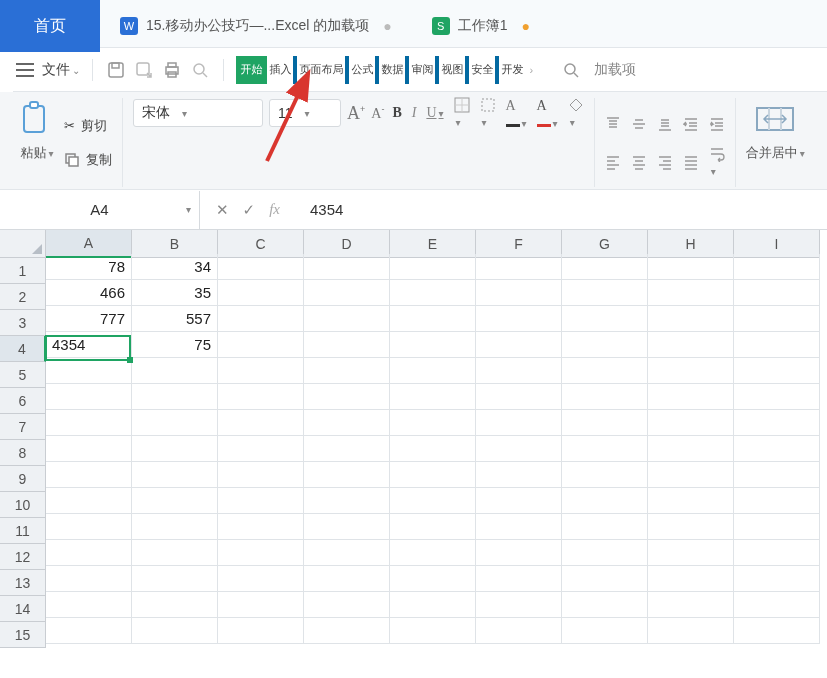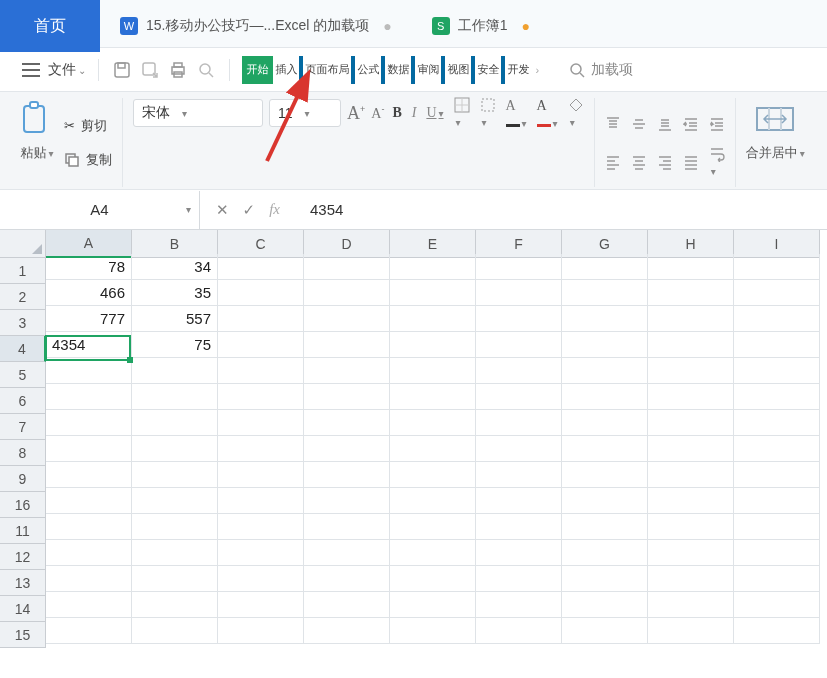--- a/index.html
+++ b/index.html
@@ -7,31 +7,31 @@
   
   .tabstrip{height:48px;display:flex;align-items:flex-start;background:#f7fafc;border-bottom:1px solid #e2e6ea;}
   .tab{height:52px;display:flex;align-items:center;padding:0 20px;gap:8px;color:#555;position:relative;cursor:pointer;}
   .tab.home{background:#2a6fd6;color:#fff;font-size:16px;padding:0 34px;}
   .tab .app-ico{width:18px;height:18px;border-radius:3px;display:flex;align-items:center;justify-content:center;font-size:11px;color:#fff;}
   .ico-w{background:#2a6fd6;}
   .ico-s{background:#1fa463;}
   .tab .dirty{color:#bbb;margin-left:6px;}
   .tab .dirty.s{color:#f0a030;}
   
-  .toolbar{height:44px;display:flex;align-items:center;border-bottom:1px solid #e2e6ea;padding:0 20px;gap:6px;color:#444;}
+  .toolbar{height:44px;display:flex;align-items:center;border-bottom:1px solid #e2e6ea;padding:0 1px;gap:6px;color:#444;margin-left:13px;}
   .tb-ico{width:22px;height:22px;display:flex;align-items:center;justify-content:center;color:#999;}
   svg{display:block;}
   .chev{font-size:10px;color:#888;margin-left:2px;}
   .vsep{width:1px;height:22px;background:#e0e4e8;margin:0 6px;}
   .ribbon-tabs{display:flex;align-items:center;font-size:11px;color:#444;}
   .rt{padding:0 2px;height:28px;display:flex;align-items:center;border-right:4px solid #0369a1;cursor:pointer;}
   .rt.active{background:#1fa463;color:#fff;border-right:1px solid #1fa463;padding:0 4px;}
   .rt:last-of-type{border-right:none;}
   .rt-more{color:#aaa;padding:0 4px;}
-  .search{display:flex;align-items:center;margin-left:20px;color:#888;gap:6px;}
+  .search{display:flex;align-items:center;margin-left:20px;color:#888;gap:15px;}
   
   .ribbon{height:98px;background:#f4f6f8;border-bottom:1px solid #e2e6ea;display:flex;align-items:stretch;padding:6px 10px 2px;}
   .rgroup{display:flex;align-items:stretch;padding:0 10px;border-right:1px solid #e2e6ea;gap:10px;}
   .rgroup:last-child{border-right:none;}
   .btncol{display:flex;flex-direction:column;align-items:center;justify-content:flex-start;gap:4px;color:#555;font-size:13px;}
   .btncol .big-ico{height:42px;display:flex;align-items:center;justify-content:center;}
   .mini{display:flex;align-items:center;gap:6px;color:#444;font-size:13px;height:24px;}
   .mini svg,.mini .u{color:#888;}
   .disabled{color:#c6cace;}
   .font-row{display:flex;align-items:center;gap:6px;height:30px;}
@@ -318,21 +318,21 @@
   <div class="rowhdrs" id="rowhdrs">
       <div class="rh">1</div>
       <div class="rh">2</div>
       <div class="rh">3</div>
       <div class="rh sel">4</div>
       <div class="rh">5</div>
       <div class="rh">6</div>
       <div class="rh">7</div>
       <div class="rh">8</div>
       <div class="rh">9</div>
-      <div class="rh">16</div>
+      <div class="rh">10</div>
       <div class="rh">11</div>
       <div class="rh">12</div>
       <div class="rh">13</div>
       <div class="rh">14</div>
       <div class="rh">15</div>
     </div>
   <div class="cells" id="cells">
       <div class="row">
         <div class="cell">78</div>
         <div class="cell">34</div>

